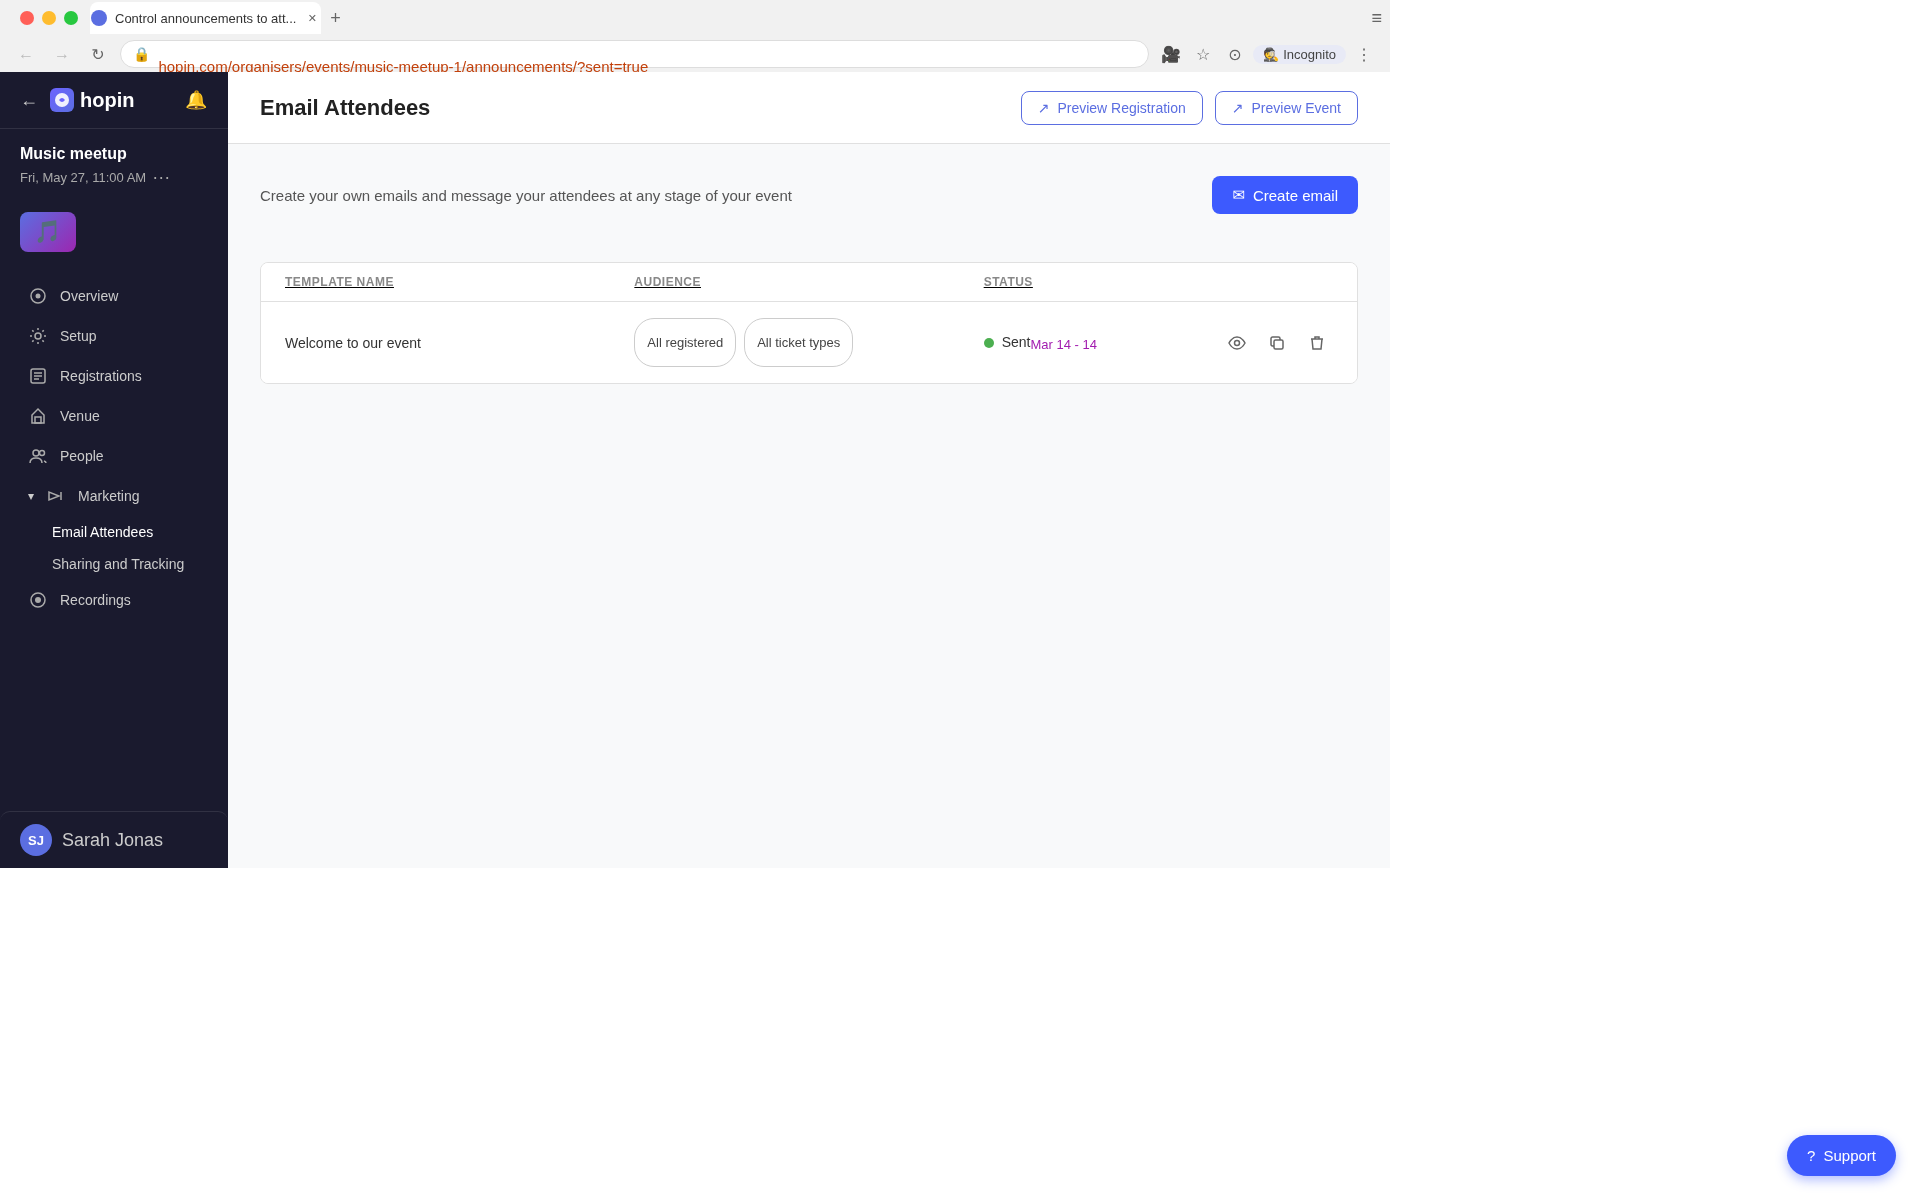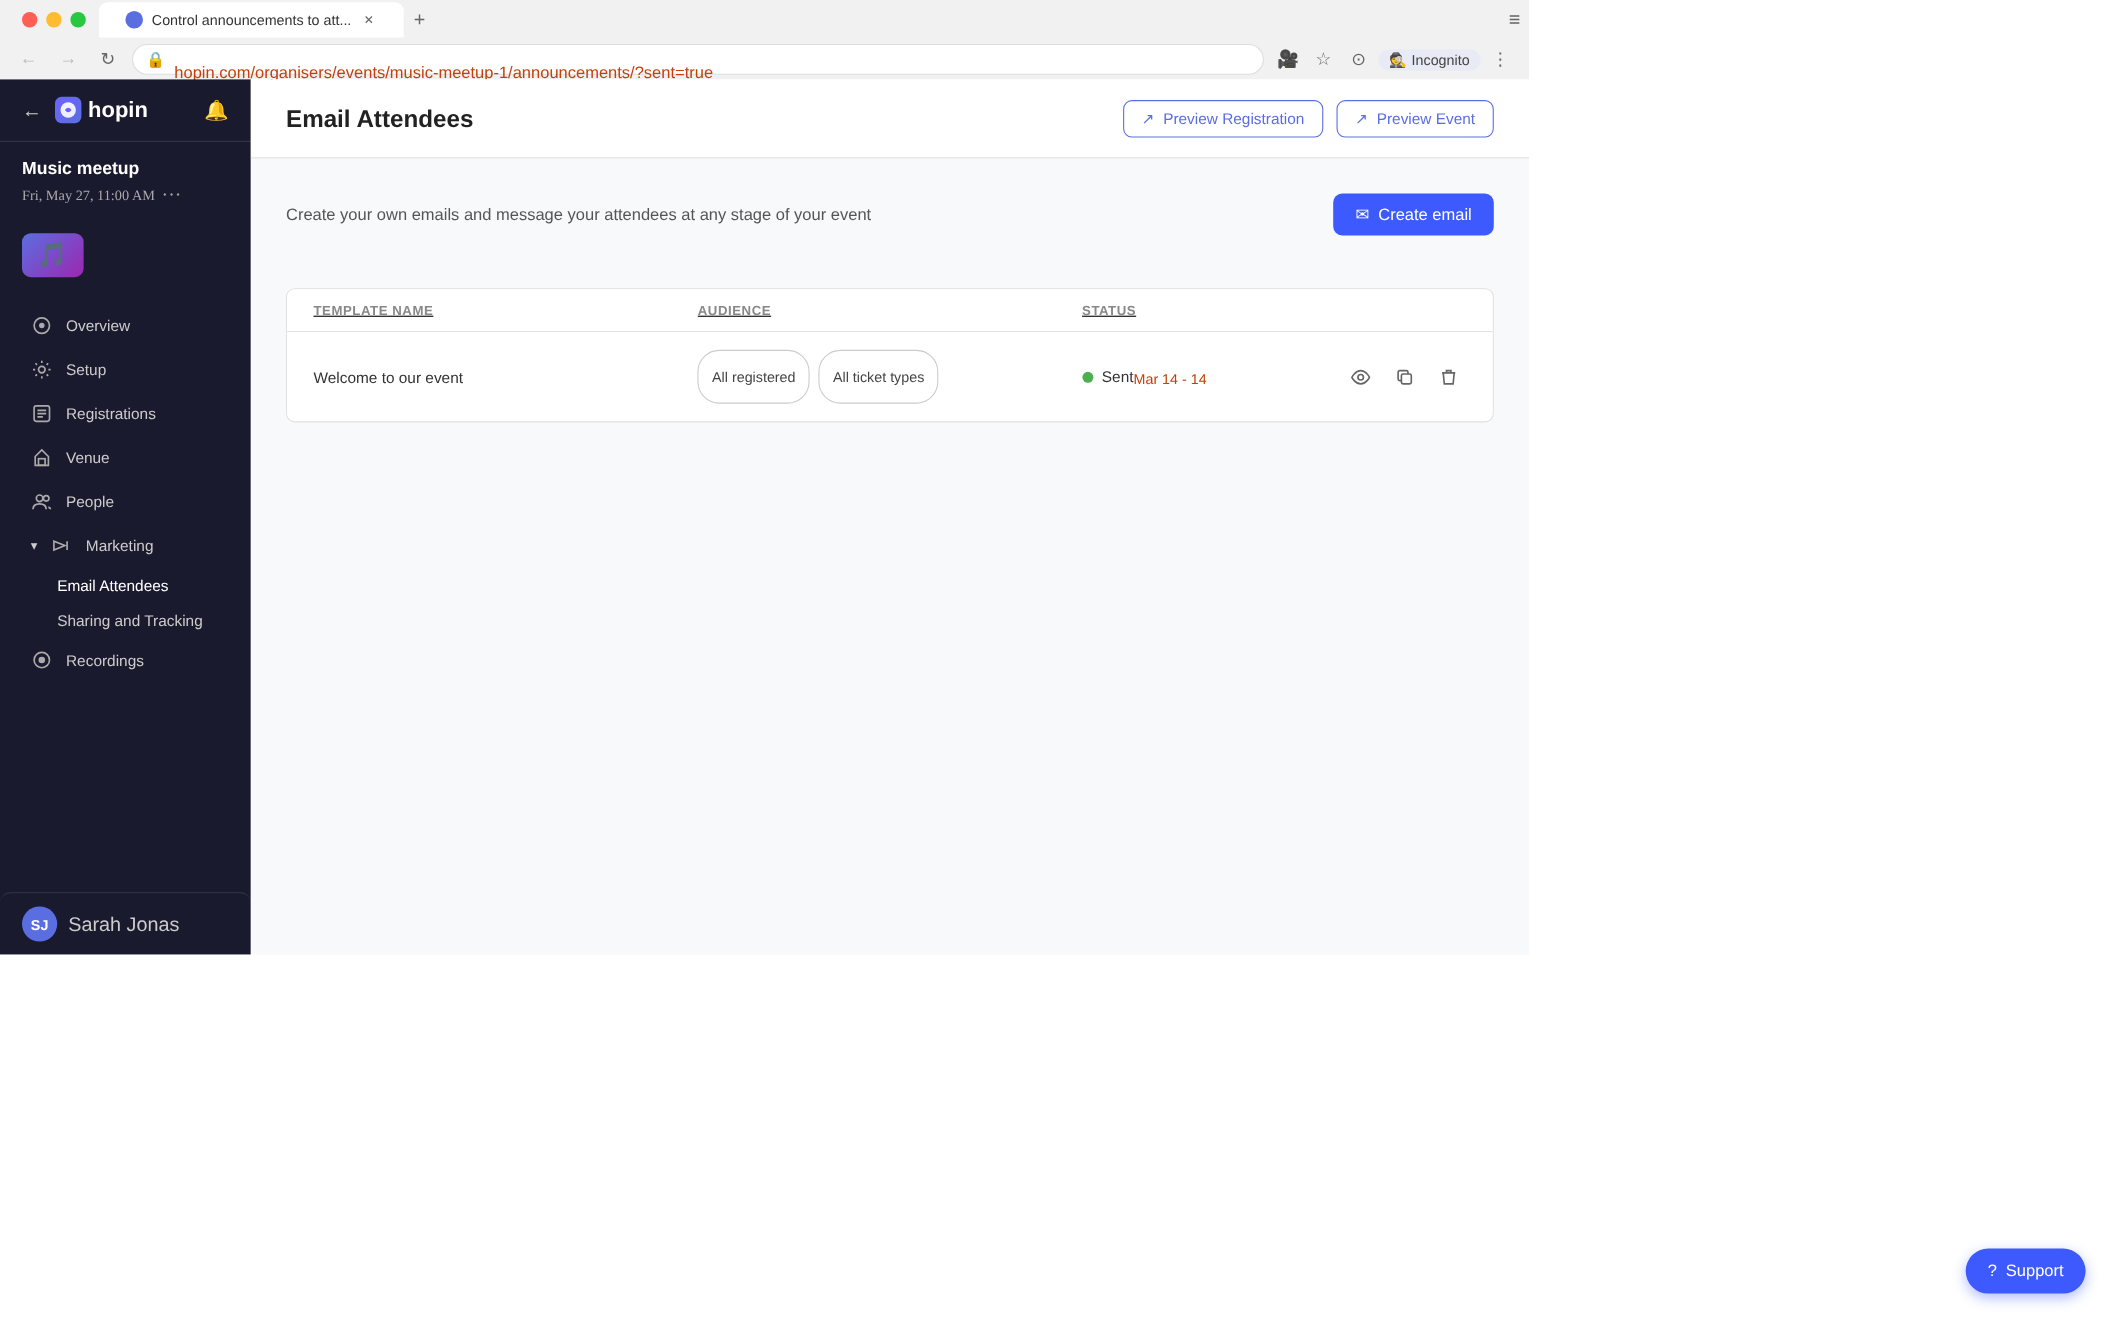--- a/index.html
+++ b/index.html
@@ -1,20 +1,20 @@
 <!DOCTYPE html>
 <html><head>
   <meta charset="utf-8">
   <style>
     * { margin: 0; padding: 0; box-sizing: border-box; }
     body { font-family: -apple-system, BlinkMacSystemFont, 'Segoe UI', sans-serif; background: #fff; width: 1390px; height: 868px; overflow: hidden; display: flex; flex-direction: column; }
 
     
     .browser-chrome { background: #f1f1f1; height: 72px; flex-shrink: 0; }
-    .tab { display: flex; align-items: center; background: #fff; border-radius: 8px 8px 0 0; padding: 0 24px; height: 32px; gap: 8px; font-size: 13px; color: #333; min-width: 180px; }
+    .tab { display: flex; align-items: center; background: #fff; border-radius: 8px 8px 0 0; padding: 0 1px; height: 32px; gap: 8px; font-size: 13px; color: #333; min-width: 180px; }
     .tab-favicon { width: 16px; height: 16px; background: #5b6ee1; border-radius: 50%; flex-shrink: 0; }
     .tab-title { flex: 1; overflow: hidden; text-overflow: ellipsis; white-space: nowrap; font-size: 13px; }
     .tab-close { width: 16px; height: 16px; display: flex; align-items: center; justify-content: center; border-radius: 50%; cursor: pointer; font-size: 11px; color: #666; }
     .new-tab-btn { width: 28px; height: 28px; display: flex; align-items: center; justify-content: center; border-radius: 50%; cursor: pointer; font-size: 18px; color: #666; }
     .window-controls { display: flex; gap: 8px; align-items: center; padding: 0 12px; }
     .win-btn { width: 14px; height: 14px; border-radius: 50%; }
     .win-close { background: #ff5f57; }
     .win-min { background: #febc2e; }
     .win-max { background: #28c840; }
 
@@ -34,21 +34,21 @@
     .sidebar { width: 228px; background: #1a1a2e; color: #fff; display: flex; flex-direction: column; flex-shrink: 0; height: 100%; }
     .sidebar-header { padding: 16px 20px; display: flex; align-items: center; gap: 8px; border-bottom: 1px solid rgba(255,255,255,0.1); }
     .back-btn { color: #ccc; font-size: 18px; cursor: pointer; margin-right: 4px; }
     .hopin-logo { display: flex; align-items: center; gap: 6px; }
     .hopin-logo-icon { width: 24px; height: 24px; background: linear-gradient(135deg, #6c63ff, #5b6ee1); border-radius: 6px; display: flex; align-items: center; justify-content: center; font-size: 12px; }
     .hopin-logo-text { font-size: 20px; font-weight: 700; color: #fff; }
     .sidebar-bell { margin-left: auto; color: #ccc; font-size: 18px; cursor: pointer; }
 
     .event-info { padding: 16px 20px; }
     .event-name { font-size: 16px; font-weight: 600; color: #fff; }
-    .event-date { font-size: 13px; color: #aaa; margin-top: 4px; display: flex; align-items: center; gap: 6px; font-family: Liberation Serif, serif; }
+    .event-date { font-size: 13px; color: #aaa; margin-top: 4px; display: flex; align-items: center; gap: 6px; }
     .event-date-dots { color: #aaa; font-size: 18px; cursor: pointer; }
 
     .event-avatar { padding: 8px 20px 16px; }
     .avatar-box { width: 56px; height: 40px; background: linear-gradient(135deg, #5b6ee1, #9c27b0); border-radius: 8px; display: flex; align-items: center; justify-content: center; font-size: 22px; }
 
     .sidebar-nav { flex: 1; overflow-y: auto; padding: 8px 0; }
     .nav-item { display: flex; align-items: center; gap: 12px; padding: 10px 20px; cursor: pointer; border-radius: 6px; margin: 0 8px; font-size: 14px; color: #ccc; transition: background 0.15s; }
     .nav-item-icon { width: 20px; height: 20px; display: flex; align-items: center; justify-content: center; flex-shrink: 0; }
     .nav-section-toggle { display: flex; align-items: center; gap: 12px; padding: 10px 20px; cursor: pointer; font-size: 14px; color: #ccc; margin: 0 8px; border-radius: 6px; }
     .nav-section-toggle .toggle-arrow { margin-right: 0; font-size: 12px; }
@@ -79,21 +79,21 @@
     .table-header { display: grid; grid-template-columns: 1fr 1fr 1fr; padding: 12px 24px; background: #fff; border-bottom: 1px solid #e0e0e0; text-decoration: underline; }
     .table-header-cell { font-size: 12px; font-weight: 600; color: #888; letter-spacing: 0.5px; text-transform: uppercase; }
     .table-row { display: grid; grid-template-columns: 1fr 1fr 1fr; padding: 16px 24px; align-items: center; border-bottom: 1px solid #f0f0f0; background: #fff; }
     .table-row:last-child { border-bottom: none; }
     .table-cell { font-size: 14px; color: #333; }
     .audience-tags { display: flex; gap: 8px; flex-wrap: wrap; }
     .tag { border: 1px solid #ccc; border-radius: 20px; padding: 16px 12px; font-size: 13px; color: #444; background: #fff; }
     .status-cell { display: flex; align-items: center; gap: 8px; }
     .status-dot { width: 10px; height: 10px; border-radius: 50%; background: #4caf50; flex-shrink: 0; }
     .status-text { font-size: 14px; color: #333; }
-    .status-date { font-size: 13px; color: #c2410c; margin-top: 3px; }
+    .status-date { font-size: 13px; color: #a21caf; margin-top: 3px; }
     .status-info { display: flex; flex-direction: row; }
     .row-actions { display: flex; align-items: center; gap: 8px; margin-left: auto; }
     .action-btn { width: 32px; height: 32px; display: flex; align-items: center; justify-content: center; border-radius: 6px; cursor: pointer; color: #666; border: none; background: transparent; font-size: 16px; }
 
     .status-actions { display: flex; align-items: center; gap: 12px; }
 
     
     .support-btn { position: fixed; bottom: 24px; right: 24px; background: #3d5afe; color: #fff; border: none; border-radius: 24px; padding: 12px 20px; font-size: 15px; font-weight: 500; cursor: pointer; display: flex; align-items: center; gap: 8px; box-shadow: 0 4px 12px rgba(61,90,254,0.4); }
   </style>
 </head>

